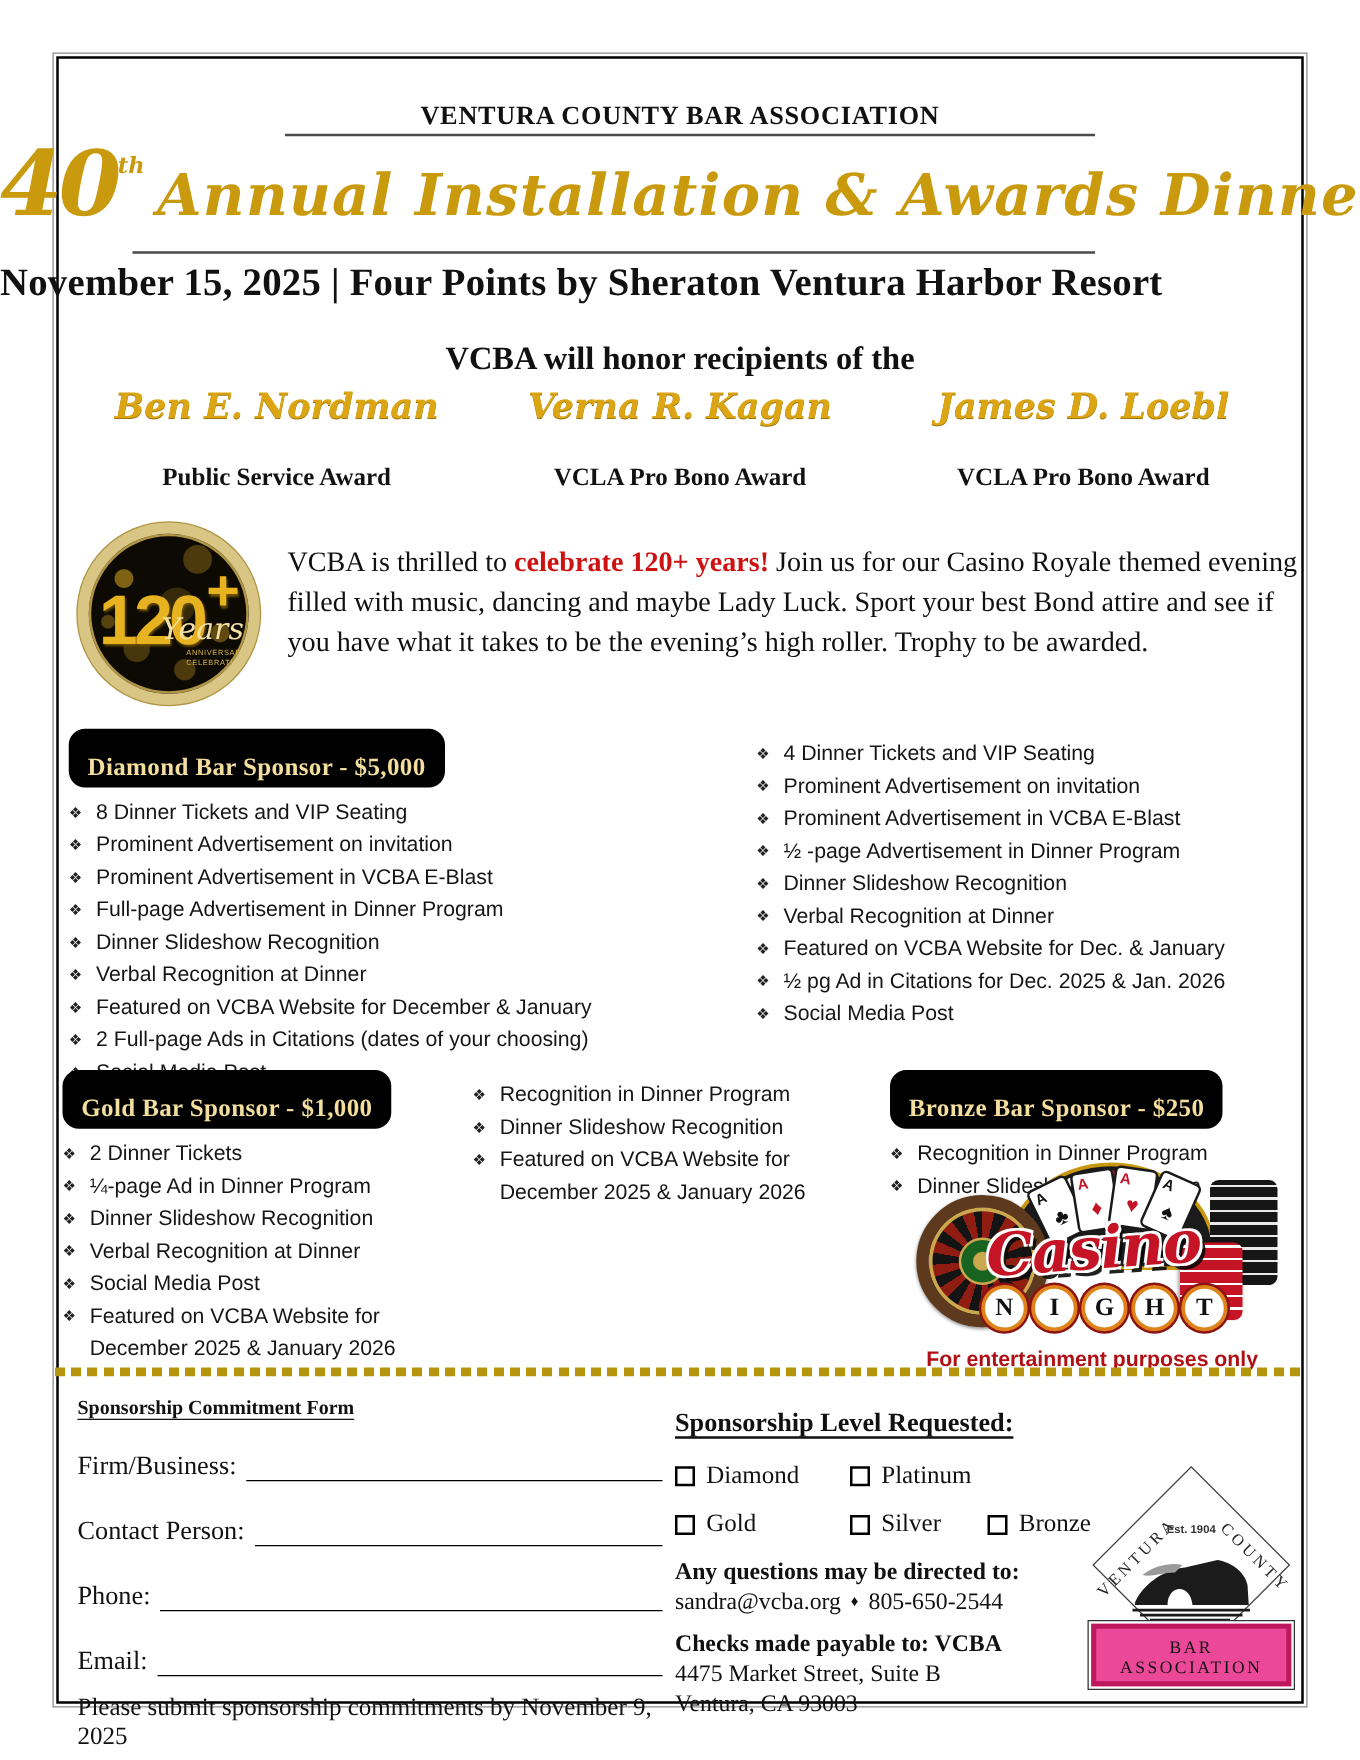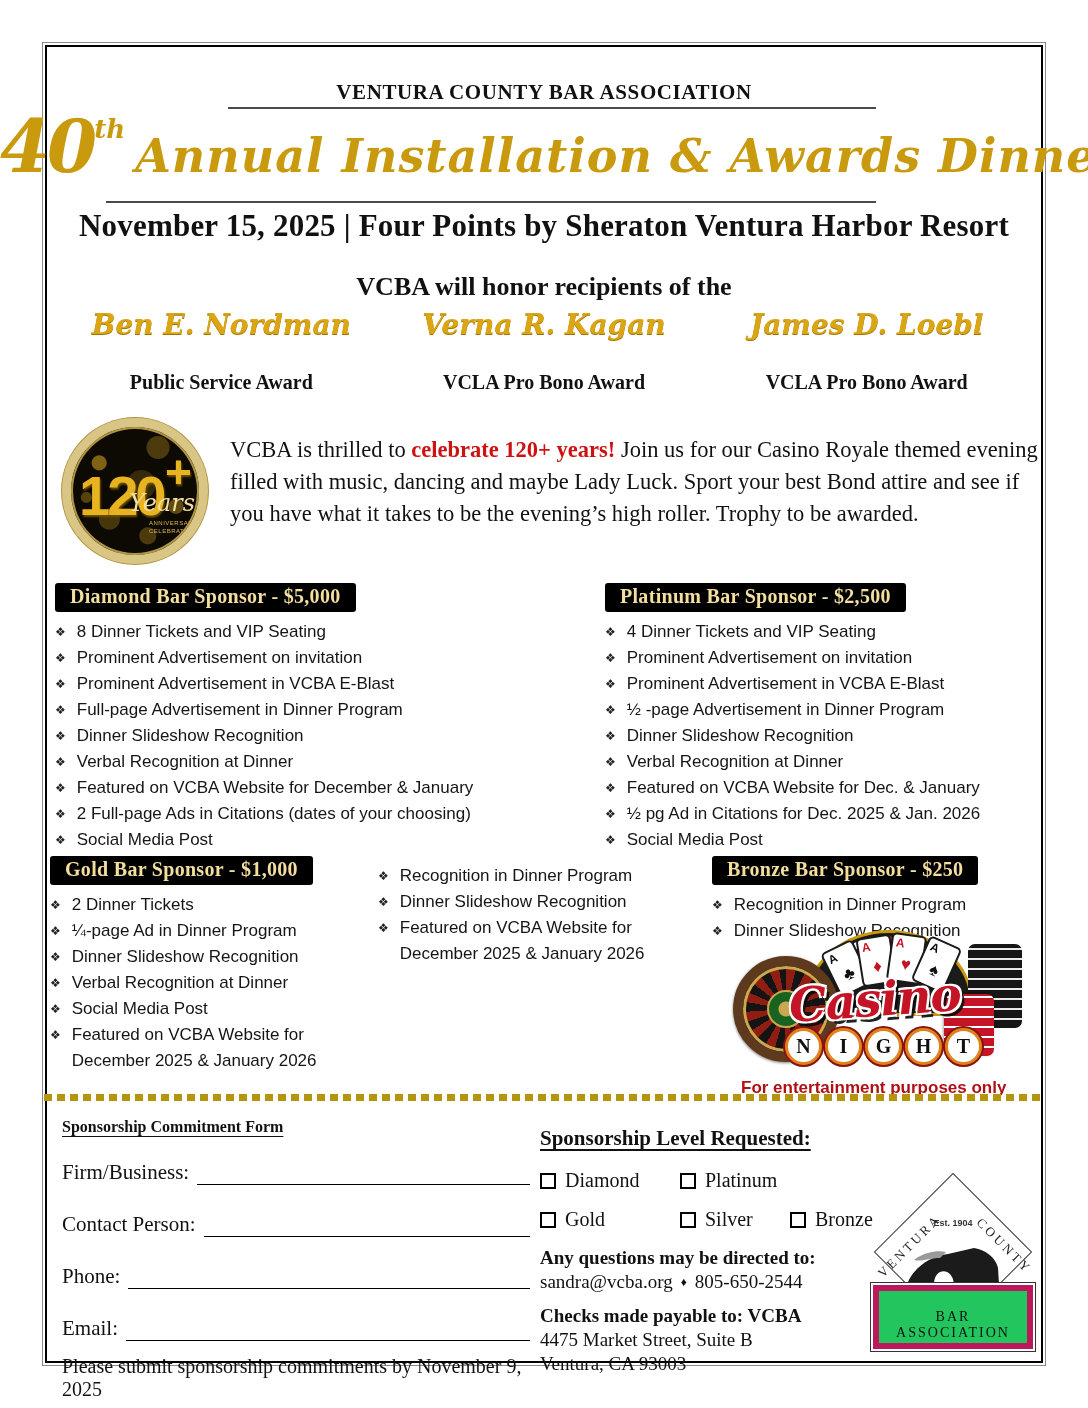--- a/index.html
+++ b/index.html
@@ -9,24 +9,24 @@
   .border-outer { position:absolute; inset:42px; border:1px solid #8a8a8a; }
   .border-inner { position:absolute; inset:2px; border:2px solid #000; }
 
   
   .org-title { position:absolute; top:80px; left:0; right:0; text-align:center;
                font-weight:bold; font-size:21px; letter-spacing:.6px; }
   .rule-top { position:absolute; top:107px; left:228px; width:648px; height:2px; background:#4a4a4a; }
   .gold-title { position:absolute; top:104px; left:0; right:0; text-align:center;
                 color:#C9990E; font-style:italic; font-family:"DejaVu Serif", serif; white-space:nowrap; }
   .gold-title .t-num { font-size:72px; font-weight:bold; letter-spacing:-3px; }
-  .gold-title .t-sup { font-size:26px; vertical-align:34px; font-weight:bold; }
+  .gold-title .t-sup { font-size:18px; vertical-align:34px; font-weight:bold; }
   .gold-title .t-rest { font-size:46px; font-weight:bold; margin-left:10px; letter-spacing:1px; }
   .rule-bottom { position:absolute; top:201px; left:106px; width:770px; height:2px; background:#4a4a4a; }
-  .date-line { position:absolute; top:208px; left:0; right:0; text-align:center;
+  .date-line { position:absolute; top:208px; left:0; right:0; text-align:left;
                font-size:31px; font-weight:600; letter-spacing:.2px; }
 
   
   .honor-intro { position:absolute; top:272px; left:0; right:0; text-align:center;
                  font-size:26px; font-weight:600; }
   .honorees { position:absolute; top:308px; left:60px; right:60px;
               display:grid; grid-template-columns:1fr 1fr 1fr; text-align:center; }
   .honoree-name { font-size:28px; font-weight:bold; font-style:italic; color:#DBA513;
                   text-shadow:0 1px 0 #9c7408; font-family:"DejaVu Serif", serif; }
   .honoree-award { font-size:20px; font-weight:600; margin-top:30px; }
@@ -53,21 +53,21 @@
   .badge .years { position:absolute; left:58px; top:62px; font-style:italic; font-size:24px;
                   color:#F3DFA2; font-family:"DejaVu Serif", serif; }
   .badge .sub { position:absolute; left:78px; top:92px; font-size:6px; letter-spacing:.5px;
                 color:#D9B64A; font-family:"Liberation Sans", sans-serif; line-height:1.4; }
   .para { font-size:22.5px; line-height:1.42; padding-top:16px; max-width:828px; }
   .para .red { color:#CE1111; font-weight:bold; }
 
   
   .sp { position:absolute; }
   .sp-pill { display:inline-block; background:#000; color:#F3DE9E; font-weight:bold;
-             font-size:20px; padding:2px 15px 4px; border-radius:3px; letter-spacing:.3px; }
+             font-size:20px; padding:20px 15px 4px; border-radius:13px; letter-spacing:.3px; }
   .sp ul { list-style:none; margin-top:7px; }
   .sp li { display:flex; gap:11px; font-family:"Liberation Sans", sans-serif;
            font-size:17px; line-height:1.53; color:#151515; }
   .sp li .blt { flex:none; font-size:12px; padding-top:4px; color:#222; }
   .sp-diamond  { top:583px; left:55px;  width:505px; }
   .sp-platinum { top:583px; left:605px; width:437px; }
   .sp-gold     { top:856px; left:50px;  width:332px; }
   .sp-silver   { top:856px; left:378px; width:330px; }
   .sp-bronze   { top:856px; left:712px; width:332px; }
 
@@ -146,22 +146,22 @@
                     transform:rotate(45deg); border:1.5px solid #3a3a3a; background:#fff; }
   .vlogo .est { position:absolute; top:32px; left:0; right:0; text-align:center;
                 font-size:9px; font-weight:bold; color:#333; font-family:"Liberation Sans", sans-serif; }
   .vlogo .word-v { position:absolute; top:52px; left:2px; transform:rotate(-45deg);
                    font-size:13px; letter-spacing:3px; color:#222; }
   .vlogo .word-c { position:absolute; top:52px; right:0px; transform:rotate(45deg);
                    font-size:13px; letter-spacing:3px; color:#222; }
   .vlogo svg.arch { position:absolute; top:52px; left:38px; }
   .vlogo .banner { position:absolute; bottom:6px; left:4px; right:4px; border:1.5px solid #333;
                    padding:2px; background:#fff; }
-  .vlogo .banner-in { border:6px solid #be185d; text-align:center; font-size:14px;
-                      letter-spacing:2px; padding:18px 0 2px; color:#111; background:#22c55e; }
+  .vlogo .banner-in { border:4px solid #be185d; text-align:center; font-size:14px;
+                      letter-spacing:2px; padding:8px 0 2px; color:#111; background:#ec4899; }
 </style>
 </head>
 <body>
 
 <div class="page">
   <div class="border-outer">
     <div class="border-inner"></div>
   </div>
 
   <div class="org-title">VENTURA COUNTY BAR ASSOCIATION</div>
@@ -239,21 +239,20 @@
           <span>2 Full-page Ads in Citations (dates of your choosing)</span>
         </li>
       <li>
           <span class="blt">❖</span>
           <span>Social Media Post</span>
         </li>
     </ul>
   </div>
 
   <div class="sp sp-platinum">
-    <div class="sp-pill">Platinum Bar Sponsor - $2,500</div>
     <ul>
       <li>
           <span class="blt">❖</span>
           <span>4 Dinner Tickets and VIP Seating</span>
         </li>
       <li>
           <span class="blt">❖</span>
           <span>Prominent Advertisement on invitation</span>
         </li>
       <li>

